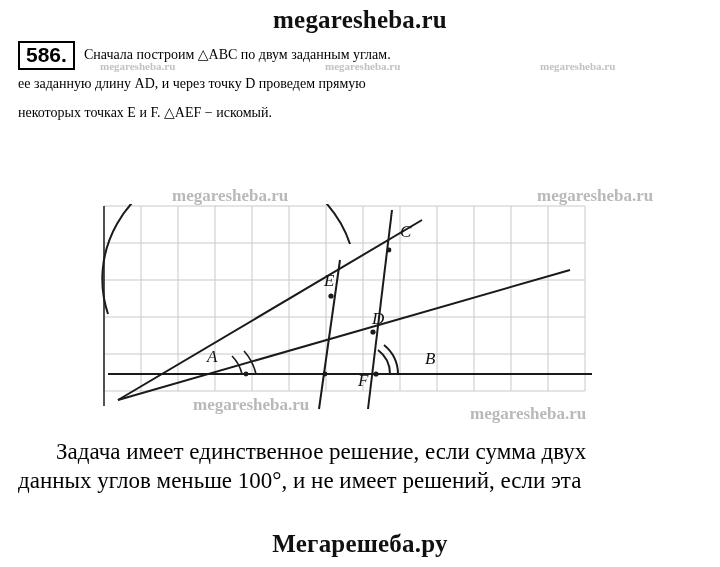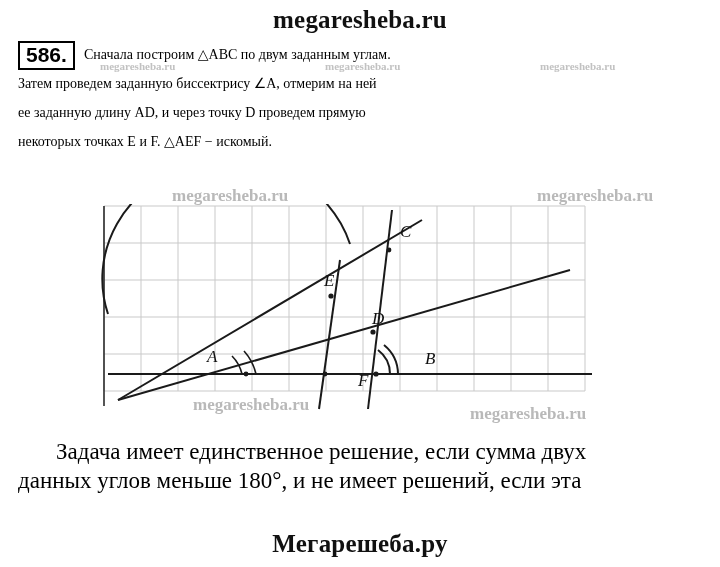--- a/index.html
+++ b/index.html
@@ -100,21 +100,20 @@
 <body>
 
 <div class="page">
 
   <div class="site-title top">megaresheba.ru</div>
 
   <div class="num-box">586.</div>
 
   <div class="text-block">
     <div class="line first">Сначала построим △ABC по двум заданным углам.</div>
-    <div class="line">Затем проведем заданную биссектрису ∠A, отмерим на ней</div>
     <div class="line">ее заданную длину AD, и через точку D проведем прямую</div>
     <div class="line">некоторых точках E и F. △AEF − искомый.</div>
   </div>
 
   <div class="figure">
     <svg width="510" height="212" viewBox="0 0 510 212">
 
       <g stroke="#c9c9c9" stroke-width="1">
         <line x1="4" y1="2" x2="4" y2="187"></line>
         <line x1="41" y1="2" x2="41" y2="187"></line>
@@ -169,21 +168,21 @@
       <text x="224" y="82" font-family="Liberation Serif, serif" font-style="italic" font-size="17" fill="#111">E</text>
       <text x="272" y="120" font-family="Liberation Serif, serif" font-style="italic" font-size="17" fill="#111">D</text>
       <text x="107" y="158" font-family="Liberation Serif, serif" font-style="italic" font-size="17" fill="#111">A</text>
       <text x="325" y="160" font-family="Liberation Serif, serif" font-style="italic" font-size="17" fill="#111">B</text>
       <text x="258" y="182" font-family="Liberation Serif, serif" font-style="italic" font-size="17" fill="#111">F</text>
     </svg>
   </div>
 
   <div class="bottom-block">
     <div class="line first">Задача имеет единственное решение, если сумма двух</div>
-    <div class="line">данных углов меньше 180°, и не имеет решений, если эта</div>
+    <div class="line">данных углов меньше 100°, и не имеет решений, если эта</div>
   </div>
 
   <div class="site-title bottom">Мегарешеба.ру</div>
 
   <div class="wm small" style="left:100px; top:60px;">megaresheba.ru</div>
   <div class="wm small" style="left:325px; top:60px;">megaresheba.ru</div>
   <div class="wm small" style="left:540px; top:60px;">megaresheba.ru</div>
   <div class="wm big" style="left:172px; top:186px;">megaresheba.ru</div>
   <div class="wm big" style="left:537px; top:186px;">megaresheba.ru</div>
   <div class="wm big" style="left:193px; top:395px;">megaresheba.ru</div>

